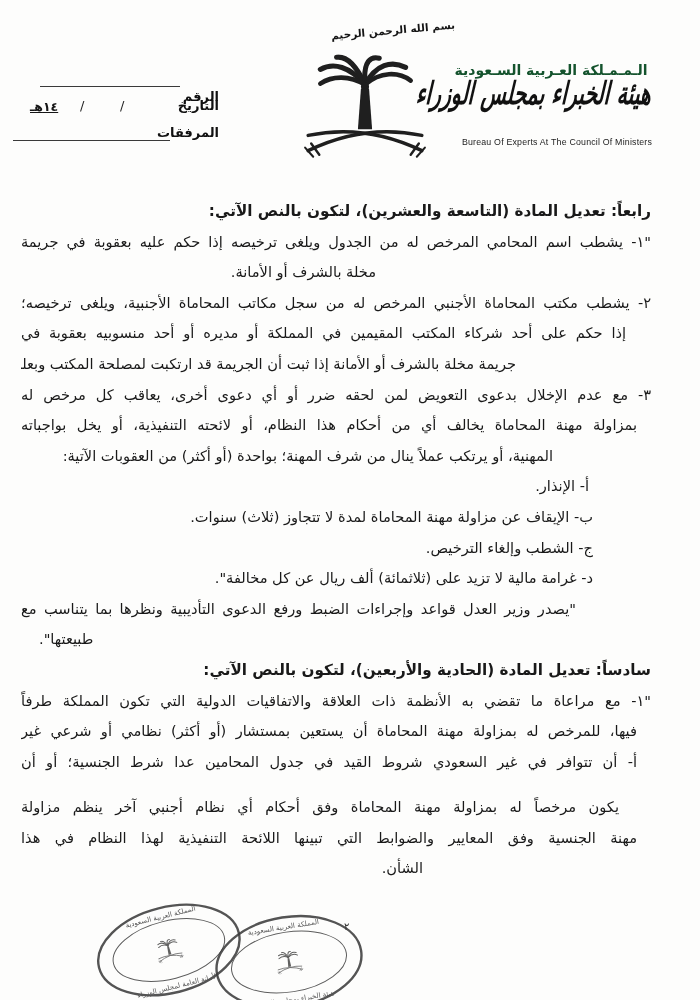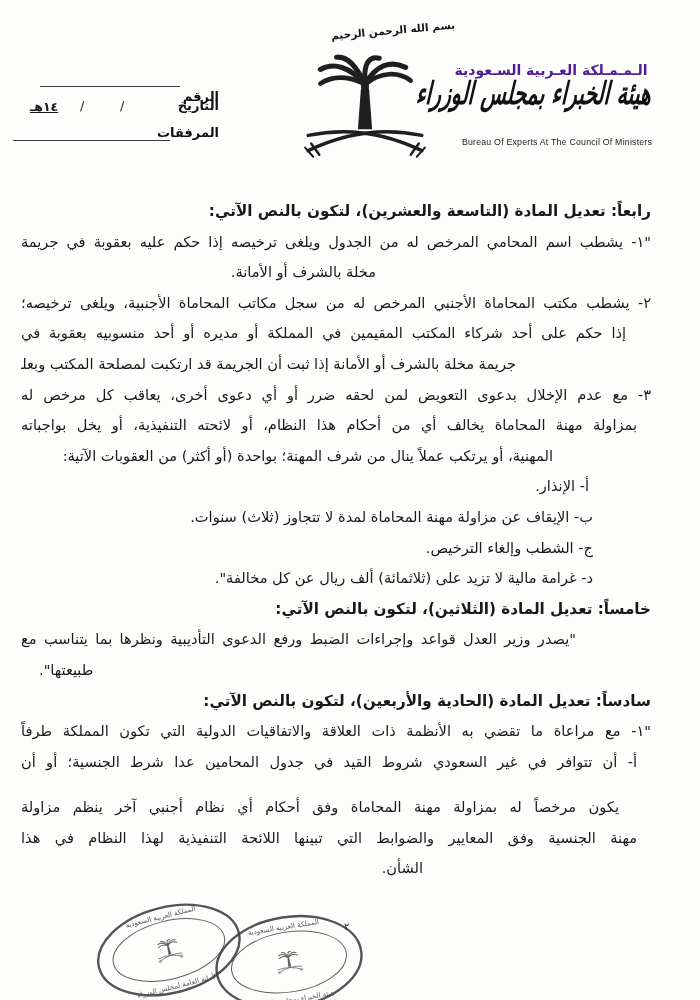--- a/index.html
+++ b/index.html
@@ -11,21 +11,21 @@
   
   .bismillah{
     position:absolute; left:328px; top:24px; width:130px;
     font-size:10.5px; font-weight:bold; white-space:nowrap;
     transform:rotate(-5deg); color:#151515; text-align:center;
   }
   .emblem-main{position:absolute; left:299px; top:54px; width:132px; height:110px;}
   .kingdom{
     position:absolute; left:436px; top:62px; width:230px;
     font-size:14px; font-weight:bold; text-align:center; white-space:nowrap;
-    letter-spacing:.5px; color:#4c1d95;
+    letter-spacing:.5px; color:#14532d;
   }
   .agency-callig{
     position:absolute; left:428px; top:82px; width:244px; height:54px;
     font-size:25px; font-weight:bold; font-style:italic; text-align:center;
     white-space:nowrap; transform:scale(.82,1.25) skewX(-6deg); transform-origin:center;
     color:#111;
   }
   .agency-en{
     position:absolute; left:443px; top:137px; width:228px;
     font-family:"Liberation Sans",sans-serif; font-size:8.8px; letter-spacing:.2px;
@@ -112,25 +112,25 @@
       <div class="line j">٢- يشطب مكتب المحاماة الأجنبي المرخص له من سجل مكاتب المحاماة الأجنبية، ويلغى ترخيصه؛</div>
       <div class="line j pr25">إذا حكم على أحد شركاء المكتب المقيمين في المملكة أو مديره أو أحد منسوبيه بعقوبة في</div>
       <div class="line pr135">جريمة مخلة بالشرف أو الأمانة إذا ثبت أن الجريمة قد ارتكبت لمصلحة المكتب وبعلم منه.</div>
       <div class="line j">٣- مع عدم الإخلال بدعوى التعويض لمن لحقه ضرر أو أي دعوى أخرى، يعاقب كل مرخص له</div>
       <div class="line j pr14">بمزاولة مهنة المحاماة يخالف أي من أحكام هذا النظام، أو لائحته التنفيذية، أو يخل بواجباته</div>
       <div class="line pr98">المهنية، أو يرتكب عملاً ينال من شرف المهنة؛ بواحدة (أو أكثر) من العقوبات الآتية:</div>
       <div class="line pr62">أ- الإنذار.</div>
       <div class="line pr58">ب- الإيقاف عن مزاولة مهنة المحاماة لمدة لا تتجاوز (ثلاث) سنوات.</div>
       <div class="line pr58">ج- الشطب وإلغاء الترخيص.</div>
       <div class="line pr58">د- غرامة مالية لا تزيد على (ثلاثمائة) ألف ريال عن كل مخالفة".</div>
-      <div class="line h">خامساً: تعديل المادة (الثلاثين)، لتكون بالنص الآتي:</div>
       <div class="line j pr75">"يصدر وزير العدل قواعد وإجراءات الضبط ورفع الدعوى التأديبية ونظرها بما يتناسب مع</div>
       <div class="line fleft">طبيعتها".</div>
       <div class="line h">سادساً: تعديل المادة (الحادية والأربعين)، لتكون بالنص الآتي:</div>
       <div class="line j">"١- مع مراعاة ما تقضي به الأنظمة ذات العلاقة والاتفاقيات الدولية التي تكون المملكة طرفاً</div>
+      <div class="line j pr14">فيها، للمرخص له بمزاولة مهنة المحاماة أن يستعين بمستشار (أو أكثر) نظامي أو شرعي غير</div>
       <div class="line j pr14">أ- أن تتوافر في غير السعودي شروط القيد في جدول المحامين عدا شرط الجنسية؛ أو أن</div>
       <div class="line j pr32">يكون مرخصاً له بمزاولة مهنة المحاماة وفق أحكام أي نظام أجنبي آخر ينظم مزاولة</div>
       <div class="line j pr14">مهنة الجنسية وفق المعايير والضوابط التي تبينها اللائحة التنفيذية لهذا النظام في هذا</div>
       <div class="line pr228">الشأن.</div>
     </div>
 
   <svg class="stamp stamp1" width="150" height="95" viewBox="0 0 150 95">
     <ellipse cx="75" cy="47" rx="72" ry="43" fill="none" stroke="#3d3d3d" stroke-width="2.4"></ellipse>
     <ellipse cx="75" cy="47" rx="57" ry="29" fill="none" stroke="#464646" stroke-width="1"></ellipse>
     <use href="#palmsym" x="61" y="36" width="28" height="23" opacity=".8"></use>

